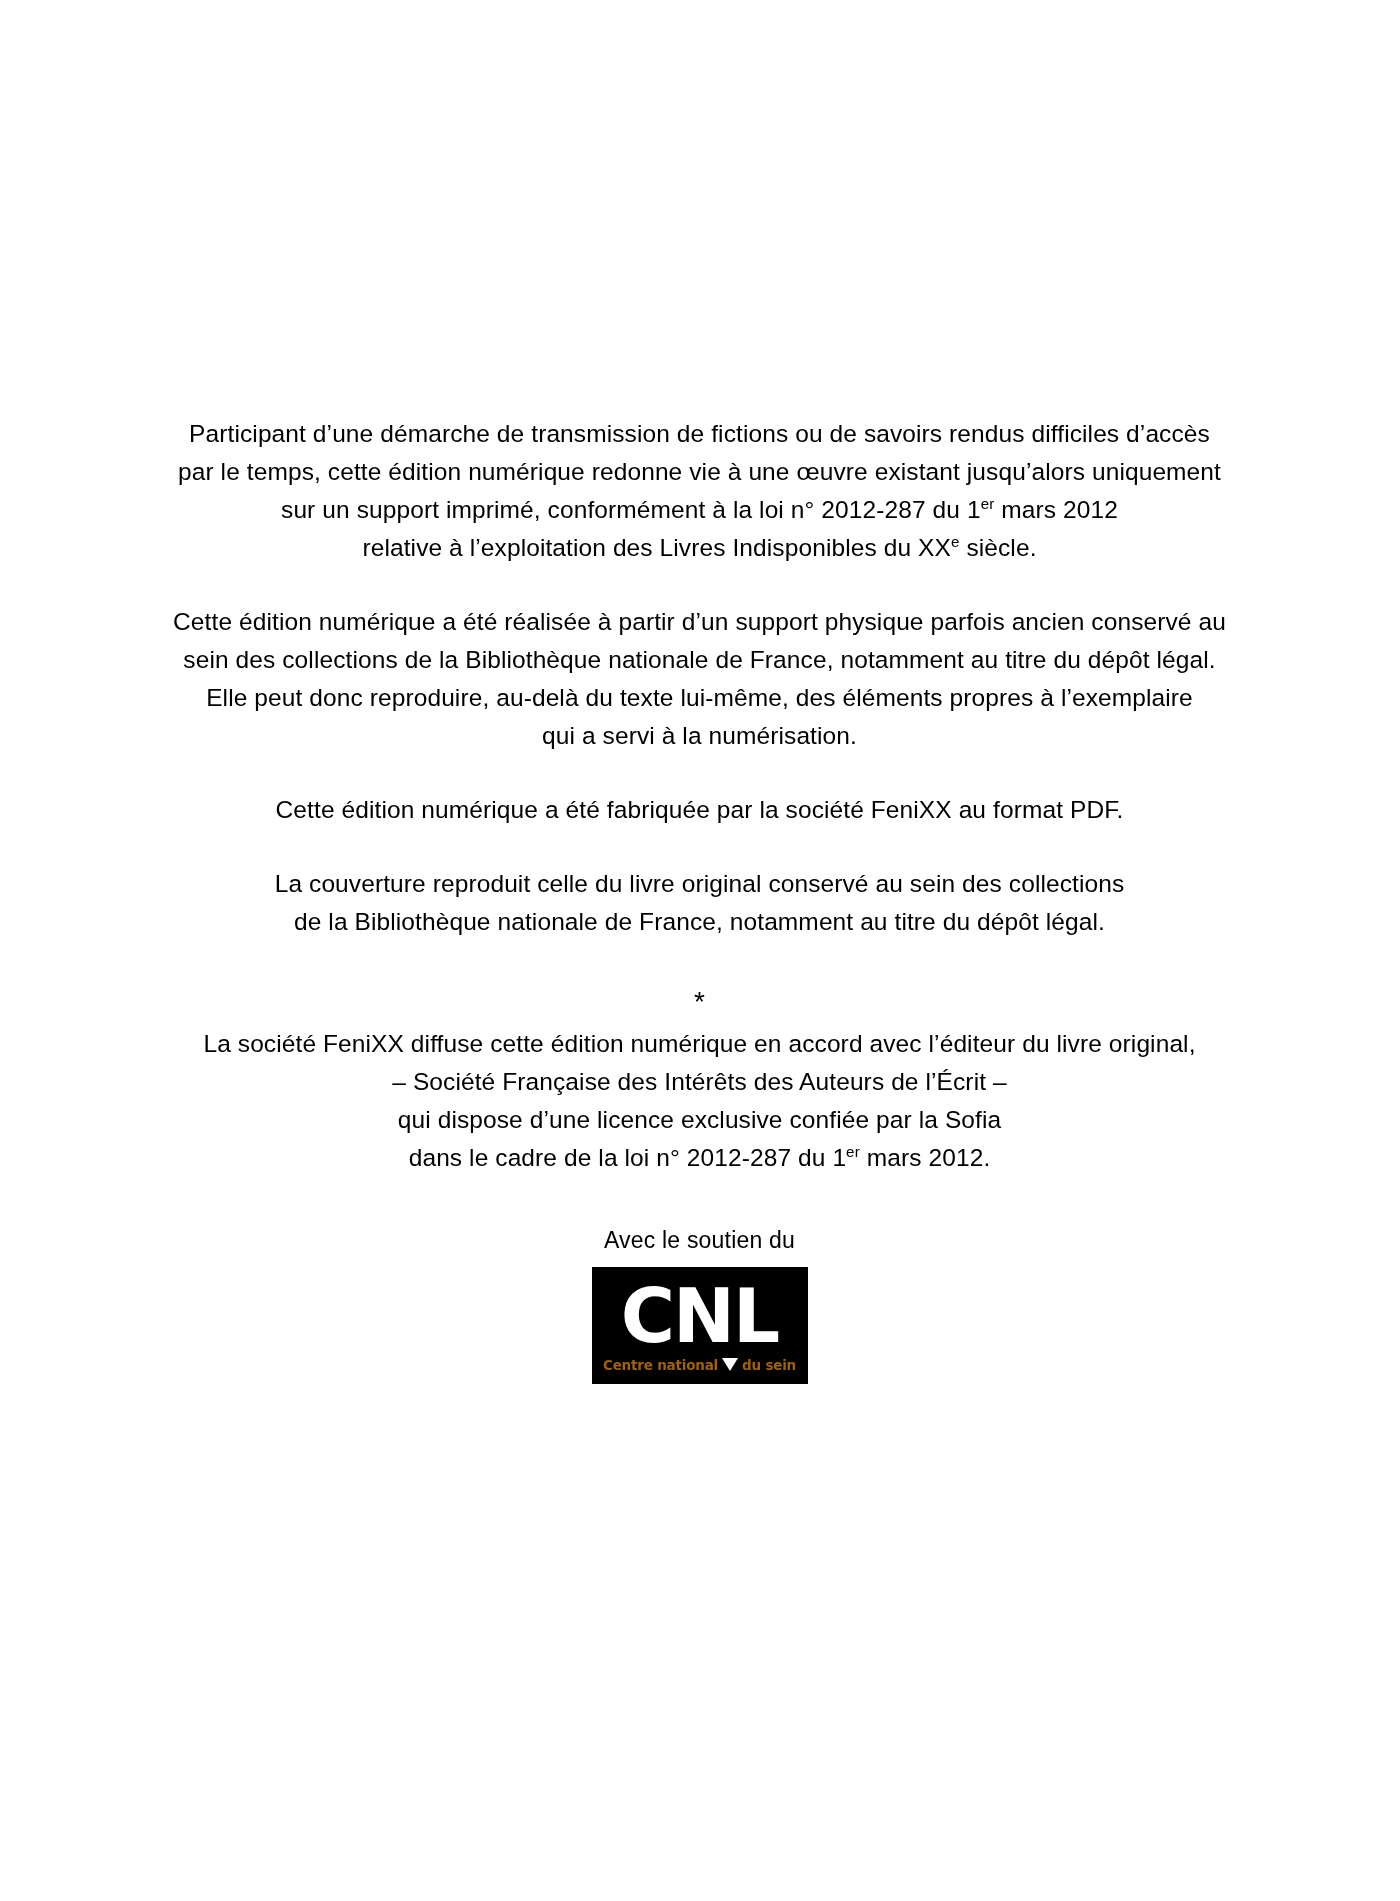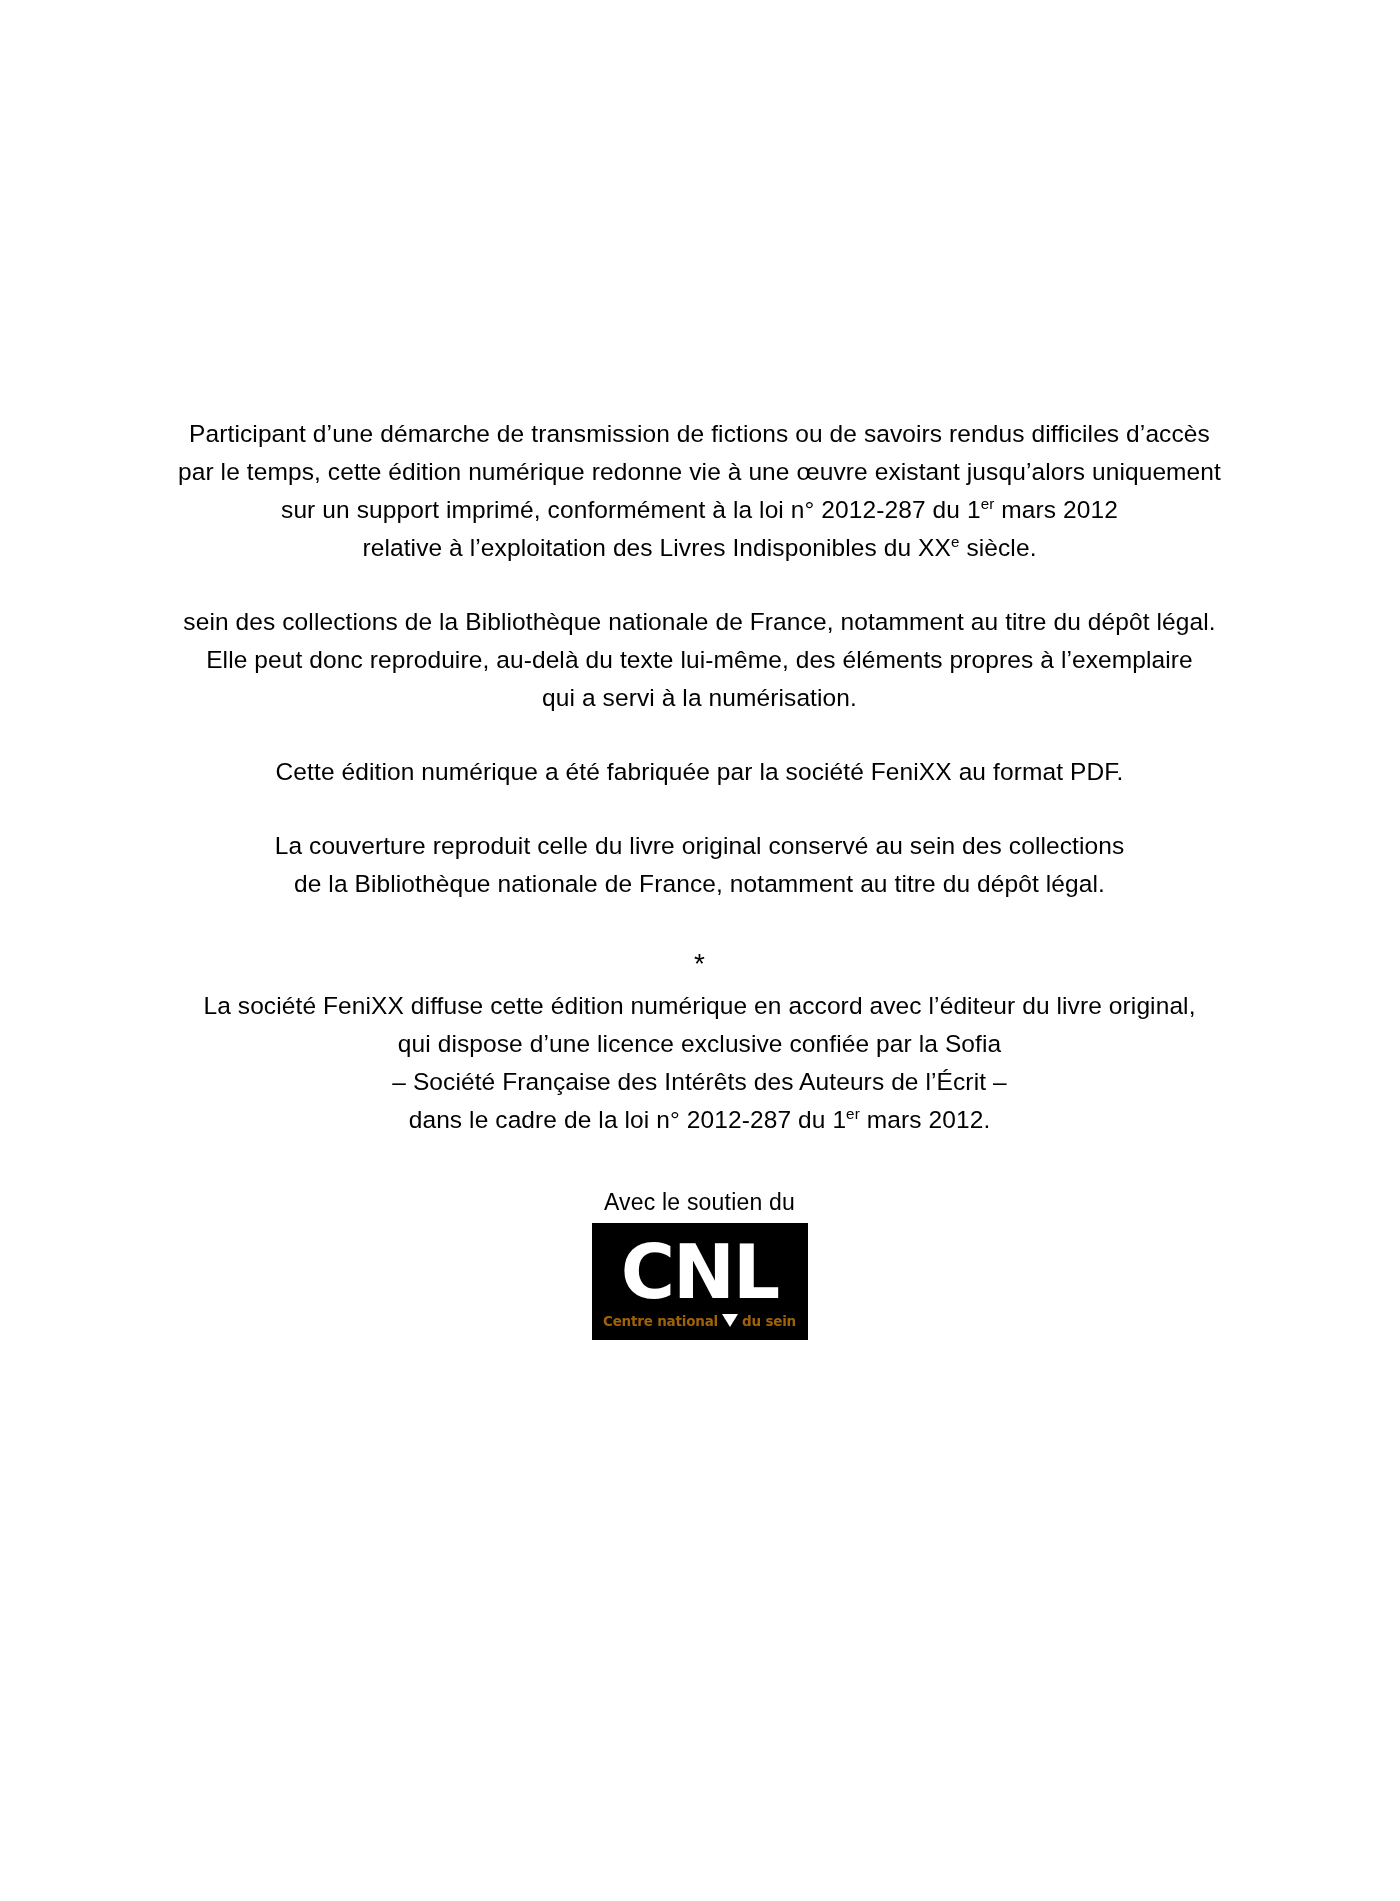--- a/index.html
+++ b/index.html
@@ -59,21 +59,21 @@
   .support-block {
     margin-top: 48px;
     text-align: center;
   }
   .support-text {
     font-size: 23px;
     line-height: 30px;
     letter-spacing: 0.2px;
   }
   .logo {
-    margin: 6px auto 0 auto;
+    margin: 12px auto 0 auto;
     width: 208px;
     background: #000000;
     padding: 4px;
     position: relative;
   }
   .logo-main {
     color: #ffffff;
     font-family: "DejaVu Sans", sans-serif;
     font-weight: bold;
     font-size: 74px;
@@ -113,40 +113,41 @@
   <div class="content">
 
     <div class="para">
       <span class="line">Participant d’une démarche de transmission de fictions ou de savoirs rendus difficiles d’accès</span>
       <span class="line">par le temps, cette édition numérique redonne vie à une œuvre existant jusqu’alors uniquement</span>
       <span class="line">sur un support imprimé, conformément à la loi n° 2012-287 du 1<sup>er</sup> mars 2012</span>
       <span class="line">relative à l’exploitation des Livres Indisponibles du XX<sup>e</sup> siècle.</span>
     </div>
 
     <div class="para">
+      <span class="line">Cette édition numérique a été réalisée à partir d’un support physique parfois ancien conservé au</span>
       <span class="line">sein des collections de la Bibliothèque nationale de France, notamment au titre du dépôt légal.</span>
       <span class="line">Elle peut donc reproduire, au-delà du texte lui-même, des éléments propres à l’exemplaire</span>
       <span class="line">qui a servi à la numérisation.</span>
     </div>
 
     <div class="para">
       <span class="line">Cette édition numérique a été fabriquée par la société FeniXX au format PDF.</span>
     </div>
 
     <div class="para">
       <span class="line">La couverture reproduit celle du livre original conservé au sein des collections</span>
       <span class="line">de la Bibliothèque nationale de France, notamment au titre du dépôt légal.</span>
     </div>
 
     <div class="star">*</div>
 
     <div class="para">
       <span class="line">La société FeniXX diffuse cette édition numérique en accord avec l’éditeur du livre original,</span>
+      <span class="line">– Société Française des Intérêts des Auteurs de l’Écrit –</span>
       <span class="line">qui dispose d’une licence exclusive confiée par la Sofia</span>
-      <span class="line">– Société Française des Intérêts des Auteurs de l’Écrit –</span>
       <span class="line">dans le cadre de la loi n° 2012-287 du 1<sup>er</sup> mars 2012.</span>
     </div>
 
     <div class="support-block">
       <div class="support-text">Avec le soutien du</div>
       <div class="logo">
         <div class="logo-main">CNL</div>
         <div class="logo-sub">
           <span>Centre national</span>
           <span class="tick"></span>

